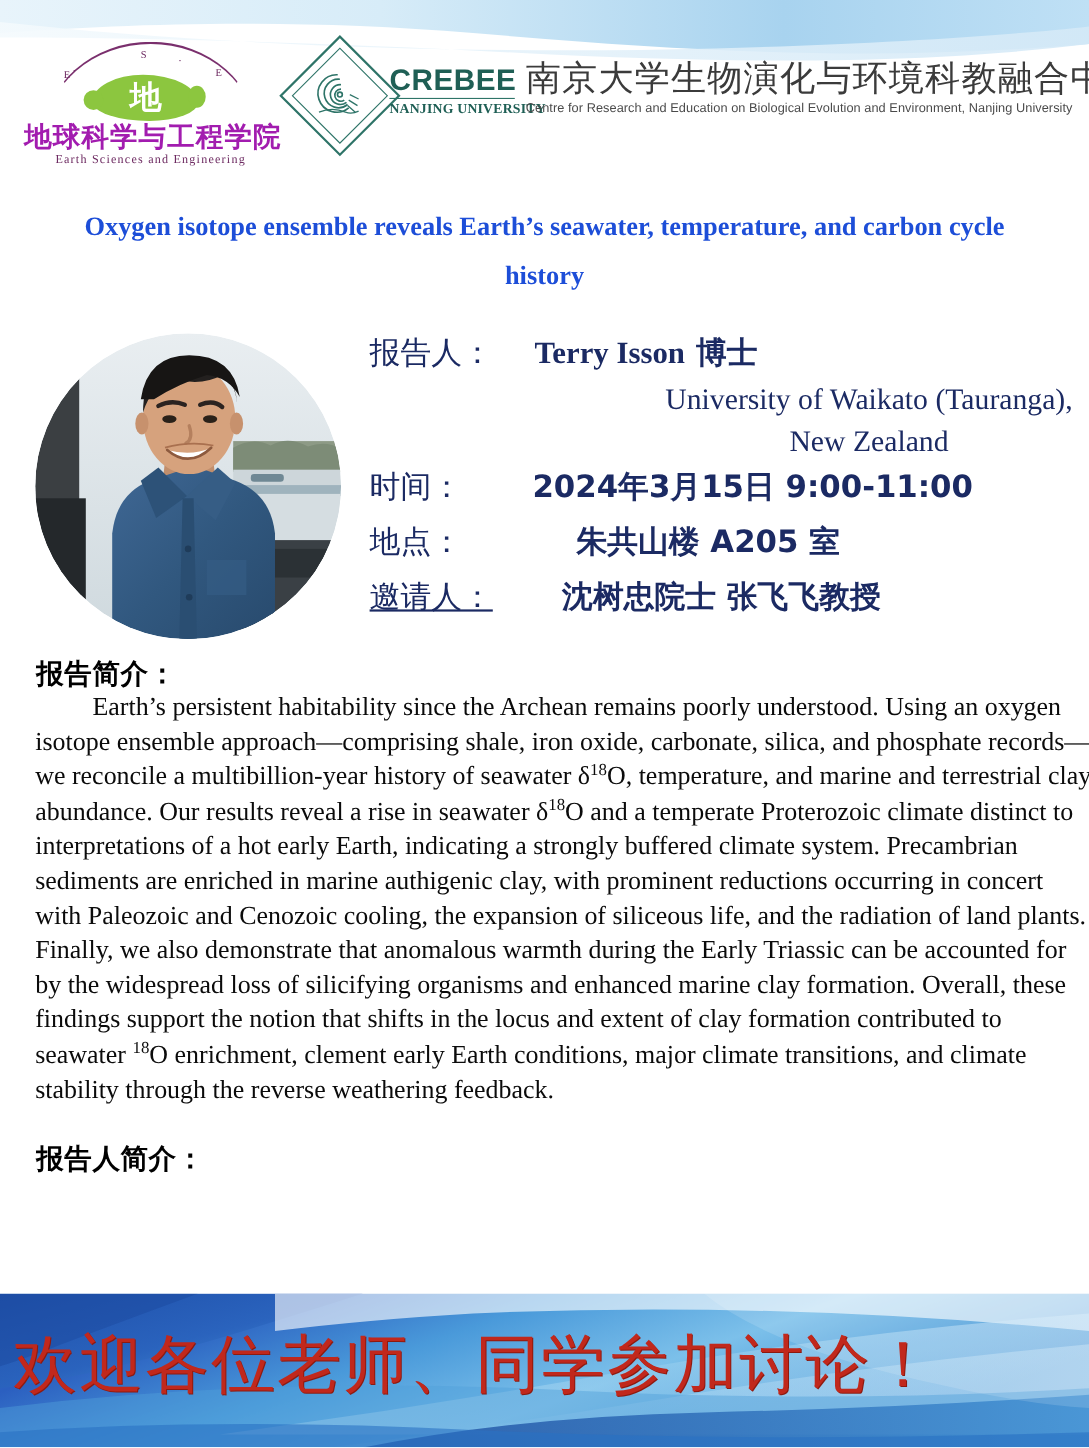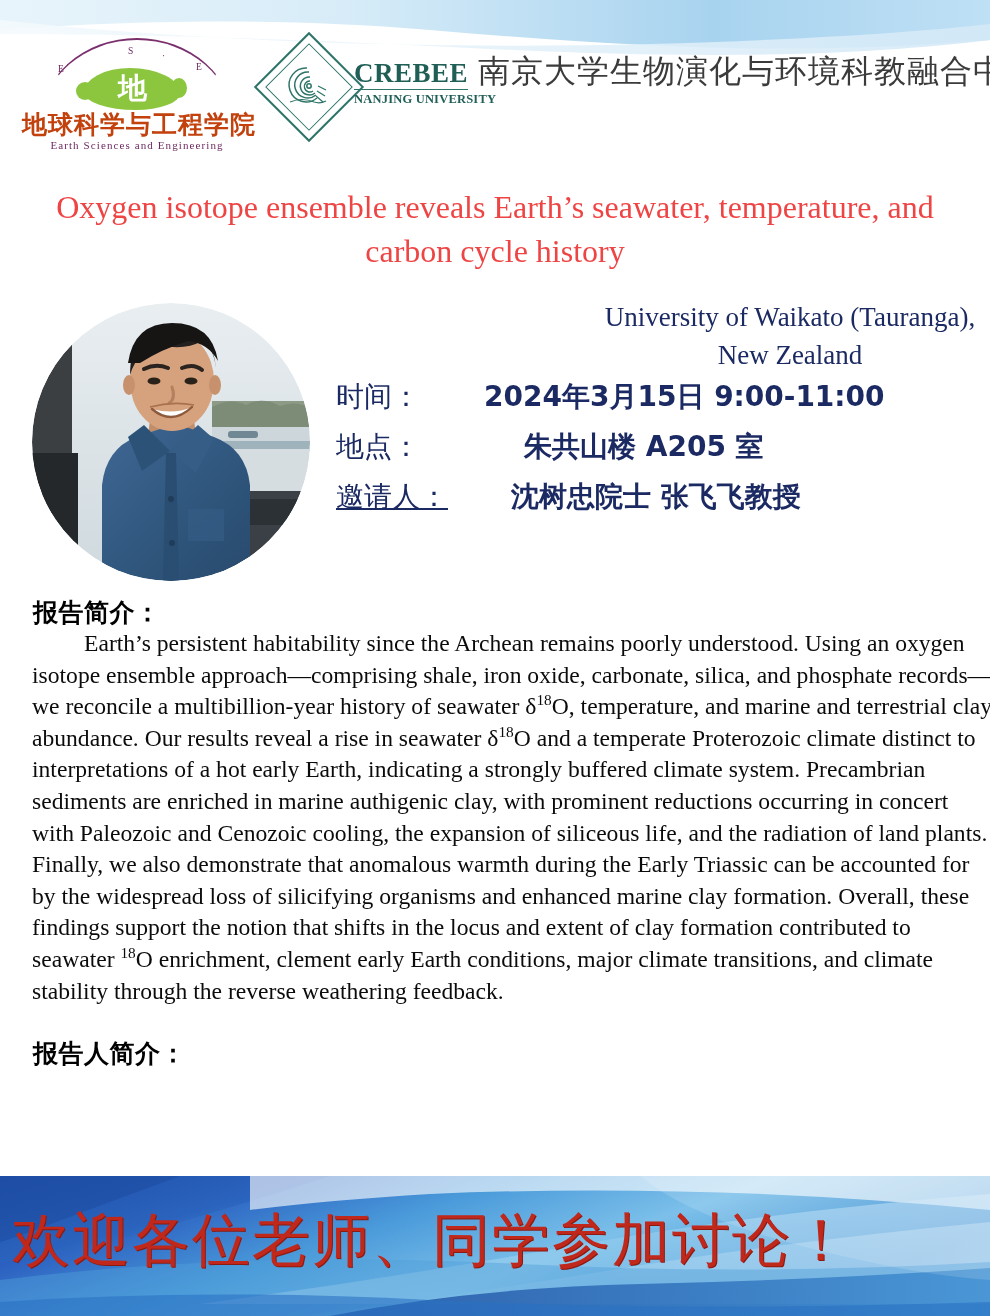--- a/index.html
+++ b/index.html
@@ -25,48 +25,48 @@
   .ese-dots{position:absolute;left:30px;top:8px;width:170px;height:34px;}
   .ese-dots span{position:absolute;font-size:9.5px;color:#6d2a61;font-family:"Liberation Serif",serif;letter-spacing:1px;}
   .ese-blob{position:absolute;left:62px;top:30px;width:96px;height:42px;
      background:#8cc63f;border-radius:48% 52% 46% 54% / 58% 60% 40% 42%;}
   .ese-blob:after{content:"";position:absolute;left:-8px;top:14px;width:18px;height:18px;background:#8cc63f;border-radius:50%;}
   .ese-blob:before{content:"";position:absolute;right:-7px;top:10px;width:16px;height:20px;background:#8cc63f;border-radius:50%;}
   .ese-glyph{position:absolute;left:62px;top:28px;width:96px;height:44px;
      color:#ffffff;font-size:29px;line-height:44px;text-align:center;
      font-family:"DejaVu Sans",sans-serif;font-weight:bold;letter-spacing:-1px;}
   .ese-cn{position:absolute;left:0px;top:70px;width:230px;text-align:center;
-     color:#c2410c;font-size:25px;font-weight:bold;letter-spacing:1px;
+     color:#a21caf;font-size:25px;font-weight:bold;letter-spacing:1px;
      font-family:"DejaVu Sans",sans-serif;white-space:nowrap;}
   .ese-en{position:absolute;left:0px;top:101px;width:230px;text-align:center;
      color:#6d2a61;font-size:11px;letter-spacing:1.1px;
      font-family:"Liberation Serif",serif;white-space:nowrap;}
 
   .crebee{position:absolute;left:270px;top:16px;width:200px;height:96px;}
   .crebee-diamond{position:absolute;left:0px;top:4px;width:74px;height:74px;
      transform:rotate(45deg);
      border:2px solid #2e7468;background:#ffffff;}
   .crebee-diamond-inner{position:absolute;left:6px;top:6px;right:6px;bottom:6px;border:1px solid #2e7468;}
   .crebee-shell{position:absolute;left:12px;top:16px;width:50px;height:50px;}
   .crebee-name{position:absolute;left:84px;top:14px;width:116px;}
   .crebee-name .big{color:#1f5f55;font-size:27px;font-weight:bold;letter-spacing:0.5px;
-      font-family:Liberation Serif, serif;line-height:30px;font-variant:small-caps;white-space:nowrap;}
+      font-family:Liberation Sans, sans-serif;line-height:30px;font-variant:small-caps;white-space:nowrap;}
   .crebee-rule{border-top:1.4px solid #2e7468;margin:1px 0 2px 0;width:114px;}
   .crebee-name .small{color:#1f5f55;font-size:12.5px;font-weight:bold;letter-spacing:0.2px;
       font-family:"Liberation Serif",serif;font-variant:small-caps;white-space:nowrap;}
 
   .centre{position:absolute;left:478px;top:26px;width:505px;}
   .centre-cn{color:#3b3b3b;font-size:32px;font-family:"DejaVu Sans",sans-serif;
      letter-spacing:1px;white-space:nowrap;line-height:34px;}
   .centre-en{color:#4a4a4a;font-size:11.6px;font-family:"Liberation Sans",sans-serif;
      letter-spacing:0.05px;white-space:nowrap;margin-top:4px;}
 
   
   .title{position:absolute;left:45px;top:185px;width:900px;text-align:center;
-     color:#ef4444;font-size:32px;font-weight:normal;line-height:44px;
+     color:#1d4ed8;font-size:24px;font-weight:bold;line-height:44px;
      font-family:"Liberation Serif",serif;}
 
   
   .photo{position:absolute;left:32px;top:303px;width:278px;height:278px;border-radius:50%;overflow:hidden;}
   .photo svg{display:block;}
 
   
   .info{position:absolute;left:336px;top:298px;width:648px;color:#1b2a63;}
   .info .row{display:flex;align-items:baseline;}
   .info .lbl{font-family:"DejaVu Sans",sans-serif;font-size:28px;line-height:46px;white-space:nowrap;}
@@ -166,20 +166,21 @@
       </div>
       <div class="crebee-name">
         <div class="big">CREBEE</div>
         <div class="crebee-rule"></div>
         <div class="small">NANJING UNIVERSITY</div>
       </div>
     </div>
 
     <div class="centre">
       <div class="centre-cn">南京大学生物演化与环境科教融合中心</div>
+      <div class="centre-en">Centre for Research and Education on Biological Evolution and Environment, Nanjing University</div>
     </div>
   </div>
 
   <div class="title">Oxygen isotope ensemble reveals Earth’s seawater, temperature, and carbon cycle history</div>
 
   <div class="photo">
     <svg width="278" height="278" viewBox="0 0 278 278" xmlns="http://www.w3.org/2000/svg">
       <defs>
         <clipPath id="circ">
             <circle cx="139" cy="139" r="139"></circle>
@@ -236,20 +237,25 @@
         <path d="M120 106 q20 17 40 -2" stroke="#8d5a3e" stroke-width="2.4" fill="none" stroke-linecap="round"></path>
         <path d="M118 104 q22 -6 44 -2" stroke="#a9704f" stroke-width="1.6" fill="none"></path>
 
         <ellipse cx="97" cy="82" rx="6" ry="10" fill="#c7916d"></ellipse>
         <ellipse cx="183" cy="82" rx="6" ry="10" fill="#c7916d"></ellipse>
       </g>
     </svg>
   </div>
 
   <div class="info">
+    <div class="row row1">
+      <span class="lbl r1-lbl">报告人：</span>
+      <span class="val">Terry Isson</span>
+      <span class="val val-cn" style="padding-left:10px;">博士</span>
+    </div>
     <div class="affil affil-ind">University of Waikato (Tauranga),</div>
     <div class="affil affil-ind">New Zealand</div>
     <div class="row row-time">
       <span class="lbl">时间：</span>
       <span class="val val-cn">2024年3月15日 9:00-11:00</span>
     </div>
     <div class="row row-place">
       <span class="lbl">地点：</span>
       <span class="val val-cn">朱共山楼 A205 室</span>
     </div>

